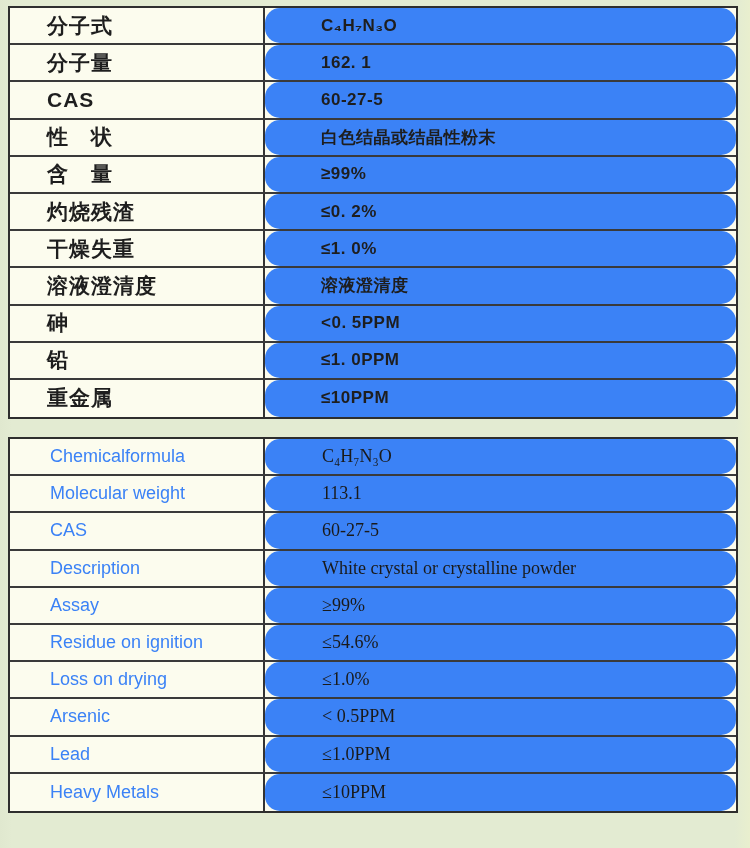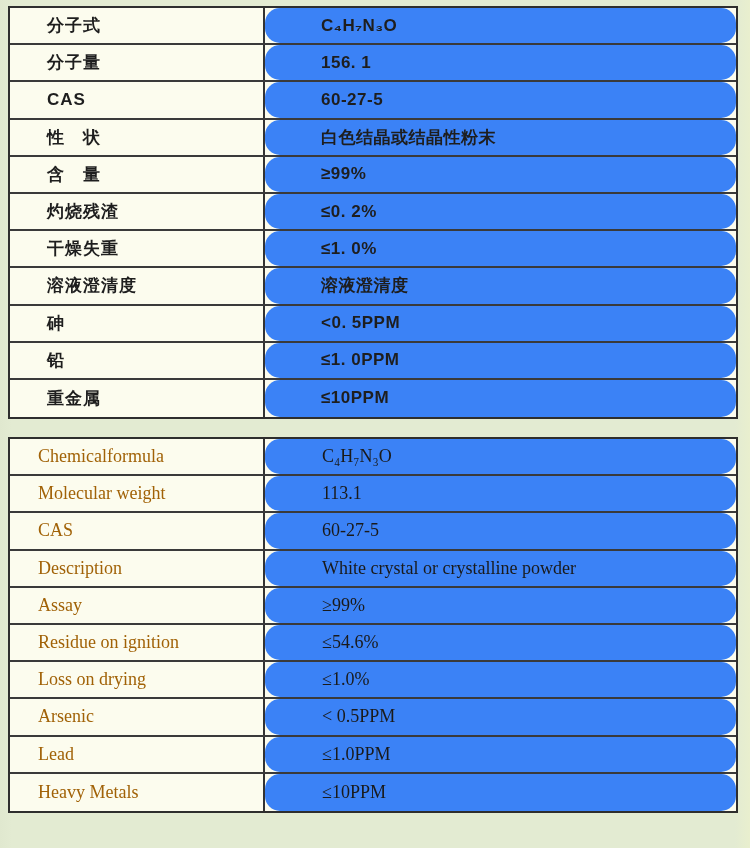--- a/index.html
+++ b/index.html
@@ -49,40 +49,40 @@
     border-right: 2px solid #333333;
   }
   .cell.value {
     flex: 1;
     background: #3b82f6;
     border-radius: 15px;
   }
   
   .table-cn .cell.label {
     padding-left: 37px;
-    font-size: 17px;
+    font-size: 21px;
     font-weight: 600;
     color: #1e1e1e;
     letter-spacing: 1px;
     text-align: center;
   }
   .table-cn .cell.value {
     padding-left: 56px;
     font-size: 17px;
     font-weight: 600;
     color: #1e1e1e;
     letter-spacing: 0.5px;
   }
   
   .table-en .cell.label {
-    padding-left: 28px;
-    font-family: Liberation Serif, serif;
+    padding-left: 40px;
+    font-family: Liberation Sans, sans-serif;
     font-size: 18px;
     font-weight: 400;
-    color: #a16207;
+    color: #3b82f6;
   }
   .table-en .cell.value {
     padding-left: 57px;
     font-family: "Liberation Serif", serif;
     font-size: 18px;
     font-weight: 400;
     color: #1a1a1a;
   }
 </style>
 </head>
@@ -90,21 +90,21 @@
 
 <div class="page">
 
   <div class="spec-table table-cn">
     <div class="row">
       <div class="cell label">分子式</div>
       <div class="cell value">C₄H₇N₃O</div>
     </div>
     <div class="row">
       <div class="cell label">分子量</div>
-      <div class="cell value">156. 1</div>
+      <div class="cell value">162. 1</div>
     </div>
     <div class="row">
       <div class="cell label">CAS</div>
       <div class="cell value">60-27-5</div>
     </div>
     <div class="row">
       <div class="cell label">性　状</div>
       <div class="cell value">白色结晶或结晶性粉末</div>
     </div>
     <div class="row">

